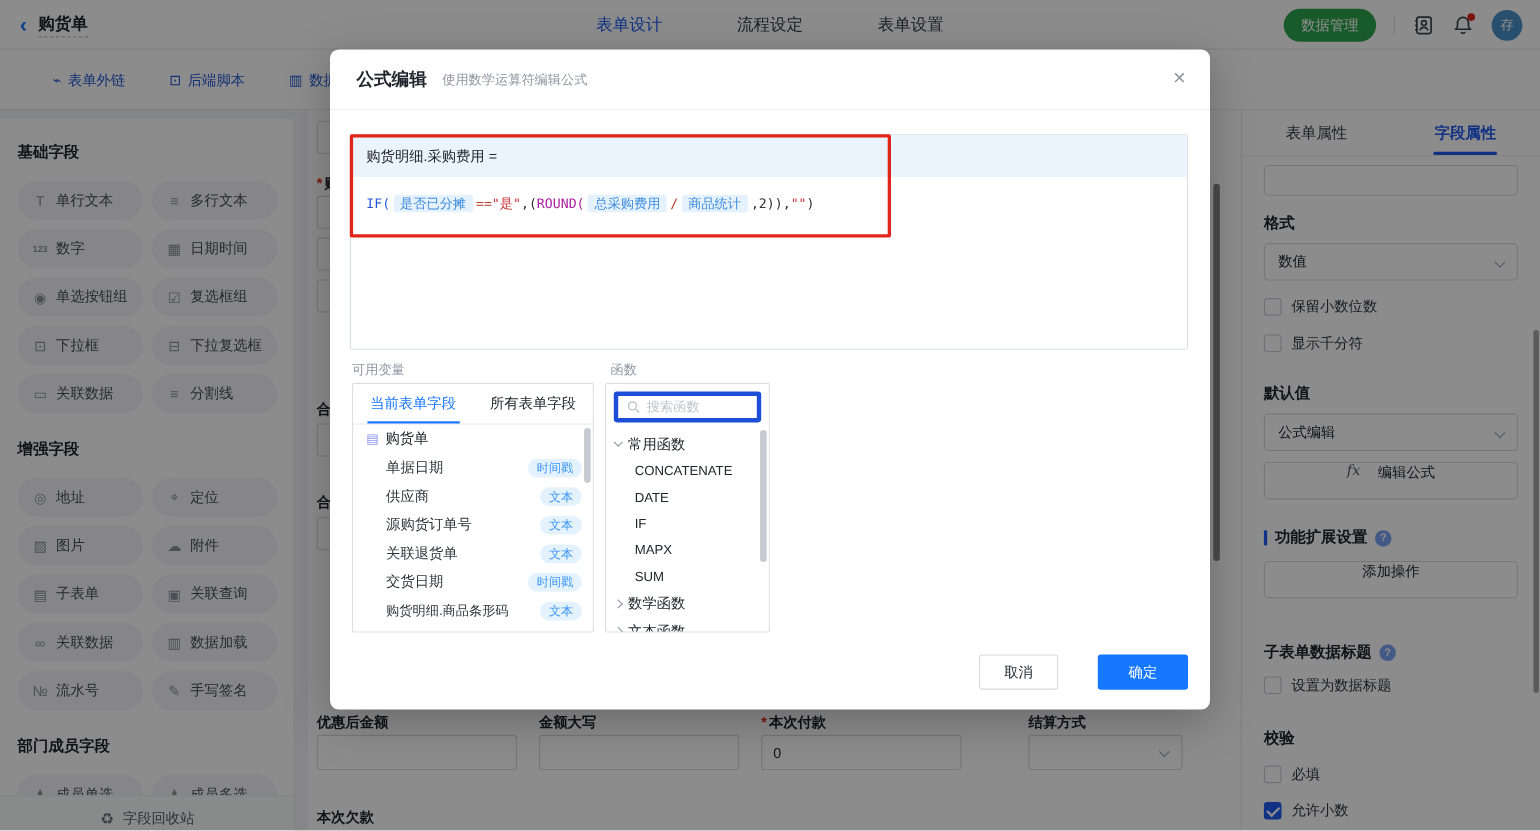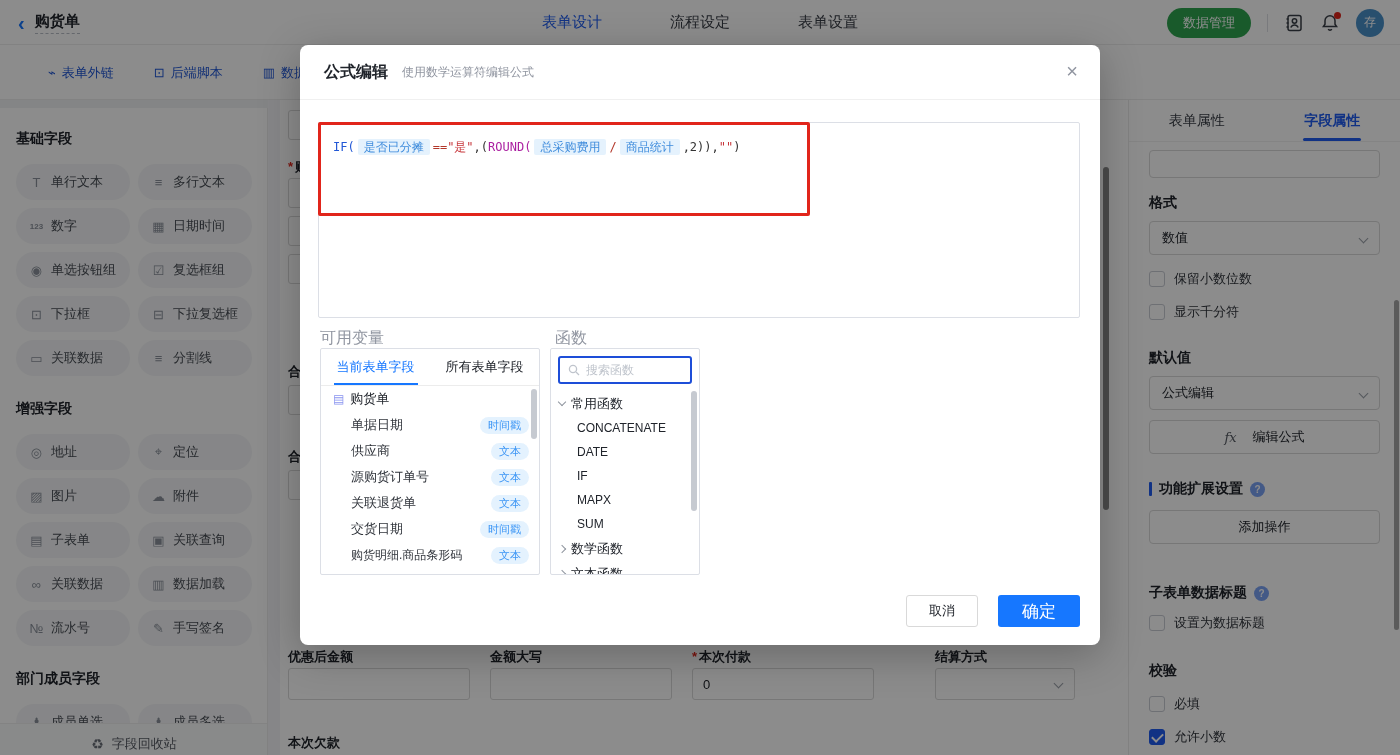--- a/index.html
+++ b/index.html
@@ -61,21 +61,21 @@
   .pr-tab.active::after { content:""; position:absolute; left:50%; transform:translateX(-50%); bottom:0; width:58px; height:3px; background:#1f5cf0; border-radius:2px; }
   .pr-body { padding:8px 20px 0 20px; }
   .pr-stub-input { width:100%; height:28px; border:1px solid #d9d9d9; border-radius:4px; background:#fff; }
   .pr-label { font-size:14px; font-weight:700; color:#20242b; margin-top:16px; }
   .pr-select { position:relative; margin-top:9px; width:100%; height:34px; border:1px solid #d9d9d9; border-radius:4px; background:#fff; display:flex; align-items:center; padding:0 12px; font-size:13px; color:#20242b; cursor:pointer; }
   .pr-select .chev-down { top:13px; }
   .cb-row { display:flex; align-items:center; gap:9px; margin-top:15px; font-size:13px; color:#30343b; cursor:pointer; }
   .cb { width:16px; height:16px; border:1px solid #c8ccd4; border-radius:3px; background:#fff; flex:none; position:relative; }
   .cb.checked { background:#1f5cf0; border-color:#1f5cf0; }
   .cb.checked::after { content:""; position:absolute; left:4px; top:1px; width:5px; height:9px; border-right:2px solid #fff; border-bottom:2px solid #fff; transform:rotate(45deg); }
-  .pr-btn { margin-top:10px; width:100%; height:34px; border:1px solid #d9d9d9; border-radius:4px; background:#fff; font-size:13px; color:#20242b; display:flex; align-items:center; justify-content:center; gap:16px; cursor:pointer; }
+  .pr-btn { margin-top:10px; width:100%; height:34px; border:1px solid #d9d9d9; border-radius:4px; background:#fff; font-size:13px; color:#20242b; display:flex; justify-content:center; gap:16px; cursor:pointer; }
   .fx { font-family:"DejaVu Serif",serif; font-style:italic; color:#565b63; font-size:13px; }
   .sec-head { display:flex; align-items:center; gap:7px; margin-top:26px; font-size:14px; font-weight:700; color:#20242b; }
   .bluebar { width:3px; height:14px; background:#1f5cf0; border-radius:1px; }
   .help { width:15px; height:15px; border-radius:50%; background:#7ba2f5; color:#fff; font-size:10px; font-weight:700; display:flex; align-items:center; justify-content:center; }
 
   
   .cv-scroll { position:absolute; left:1103px; top:167px; width:6px; height:343px; background:rgba(40,40,40,.55); border-radius:3px; z-index:6; }
   .pg-scroll { position:absolute; left:1394px; top:300px; width:5px; height:330px; background:rgba(60,60,60,.45); border-radius:3px; z-index:6; }
 
   
@@ -90,51 +90,51 @@
   .ed-target { height:38px; background:#e9f4fd; display:flex; align-items:center; padding:0 14px; font-size:13px; color:#20242b; }
   .ed-code { padding:16px 14px; font-family:"DejaVu Sans Mono",monospace; font-size:12px; color:#333; white-space:nowrap; }
   .tk { display:inline; }
   .tk.kw { color:#2258d6; }
   .tk.kw2 { color:#aa1fa0; }
   .tk.op { color:#b3372a; }
   .tk.str { color:#c7353a; }
   .tk.chip, .chip { background:#e5f2fd; color:#3f8cdc; padding:1px 6px; border-radius:2px; margin:0 3px; cursor:pointer; }
   .annot { position:absolute; left:18px; top:77px; width:492px; height:94px; border:3px solid #e1251b; border-radius:2px; pointer-events:none; z-index:5; }
 
-  .zone-label { position:absolute; font-size:16px; color:#9095a0; }
+  .zone-label { position:absolute; font-size:12px; color:#9095a0; }
   .panel { position:absolute; top:303px; height:227px; border:1px solid #dcdfe6; border-radius:2px; background:#fff; overflow:hidden; }
   .vars-panel { left:20px; width:220px; }
   .vars-tabs { height:37px; border-bottom:1px solid #ececec; display:flex; }
   .vars-tab { flex:1; display:flex; align-items:center; justify-content:center; font-size:13px; color:#20242b; position:relative; cursor:pointer; }
   .vars-tab.active { color:#1677ff; }
   .vars-tab.active::after { content:""; position:absolute; bottom:0; left:50%; transform:translateX(-50%); width:84px; height:2px; background:#1677ff; }
   .tree-row { height:26px; display:flex; align-items:center; font-size:13px; color:#20242b; padding-left:12px; cursor:pointer; }
   .tree-row .doc { color:#8a94f0; margin-right:6px; font-size:12px; }
   .field-row { height:26px; display:flex; align-items:center; justify-content:space-between; padding:0 10px 0 30px; font-size:13px; color:#30343b; cursor:pointer; }
   .badge { font-size:11px; background:#e4f2fe; color:#3d96f5; border-radius:9px; padding:1px 8px; flex:none; }
   .in-scroll { position:absolute; right:2px; width:6px; background:#c6cad1; border-radius:3px; }
 
   .fns-panel { left:250px; width:150px; }
-  .fn-search { margin:7px; height:28px; border:2px solid #1d4ed8; border-radius:3px; display:flex; align-items:center; gap:6px; padding:0 8px; }
+  .fn-search { margin:7px; height:28px; border:4px solid #1d4ed8; border-radius:3px; display:flex; align-items:center; gap:6px; padding:0 8px; }
   .fn-search input { border:none; outline:none; width:90px; font-size:12px; color:#30343b; font-family:"Liberation Sans",sans-serif; }
   .fn-search input::placeholder { color:#bfc4cc; }
   .fn-group { height:25px; display:flex; align-items:center; gap:6px; padding-left:8px; font-size:13px; color:#20242b; cursor:pointer; }
   .tree-chev { width:6px; height:6px; border-right:1.5px solid #8f959e; border-bottom:1.5px solid #8f959e; flex:none; }
   .tree-chev.down { transform:rotate(45deg); margin-top:-3px; }
   .tree-chev.right { transform:rotate(-45deg); }
   .fn-item { height:24px; display:flex; align-items:center; padding-left:26px; font-size:12px; color:#20242b; cursor:pointer; }
 
   .tips-panel { left:410px; width:370px; padding:16px 18px; }
   .tip-line { display:flex; align-items:flex-start; gap:8px; font-size:13px; color:#42464e; margin-bottom:16px; }
   .tip-dot { width:4px; height:4px; border-radius:50%; background:#3f4650; margin-top:7px; flex:none; }
   .tip-fn { color:#aa1fa0; }
 
-  .md-footer { position:absolute; right:20px; bottom:18px; display:flex; gap:20px; }
+  .md-footer { position:absolute; right:20px; bottom:18px; display:flex; gap:36px; }
   .btn-cancel { width:72px; height:32px; border:1px solid #d9d9d9; border-radius:3px; background:#fff; font-size:13px; color:#20242b; cursor:pointer; }
-  .btn-ok { width:82px; height:32px; border:none; border-radius:3px; background:#1677ff; font-size:17px; color:#fff; cursor:pointer; }
+  .btn-ok { width:82px; height:32px; border:none; border-radius:3px; background:#1677ff; font-size:13px; color:#fff; cursor:pointer; }
 
   svg { display:block; }
 </style>
 </head>
 <body>
 
 <div class="app">
 
   <header class="topbar">
     <div class="tb-left">
@@ -386,20 +386,21 @@
   <div class="overlay"></div>
 
   <div class="modal">
     <div class="md-head">
       <span class="md-title">公式编辑</span>
       <span class="md-sub">使用数学运算符编辑公式</span>
       <span class="md-close">×</span>
     </div>
 
     <div class="editor">
+      <div class="ed-target">购货明细.采购费用 =</div>
       <div class="ed-code"><span class="tk kw">IF(</span><span class="tk chip">是否已分摊</span><span class="tk op">==</span><span class="tk str">"是"</span><span class="tk">,(</span><span class="tk kw2">ROUND(</span><span class="tk chip">总采购费用</span><span class="tk op">/</span><span class="tk chip">商品统计</span><span class="tk">,2)),</span><span class="tk str">""</span><span class="tk">)</span></div>
     </div>
     <div class="annot"></div>
 
     <div class="zone-label" style="left:20px; top:283px;">可用变量</div>
     <div class="zone-label" style="left:255px; top:283px;">函数</div>
 
     <div class="panel vars-panel">
       <div class="vars-tabs">
         <div class="vars-tab active">当前表单字段</div>

